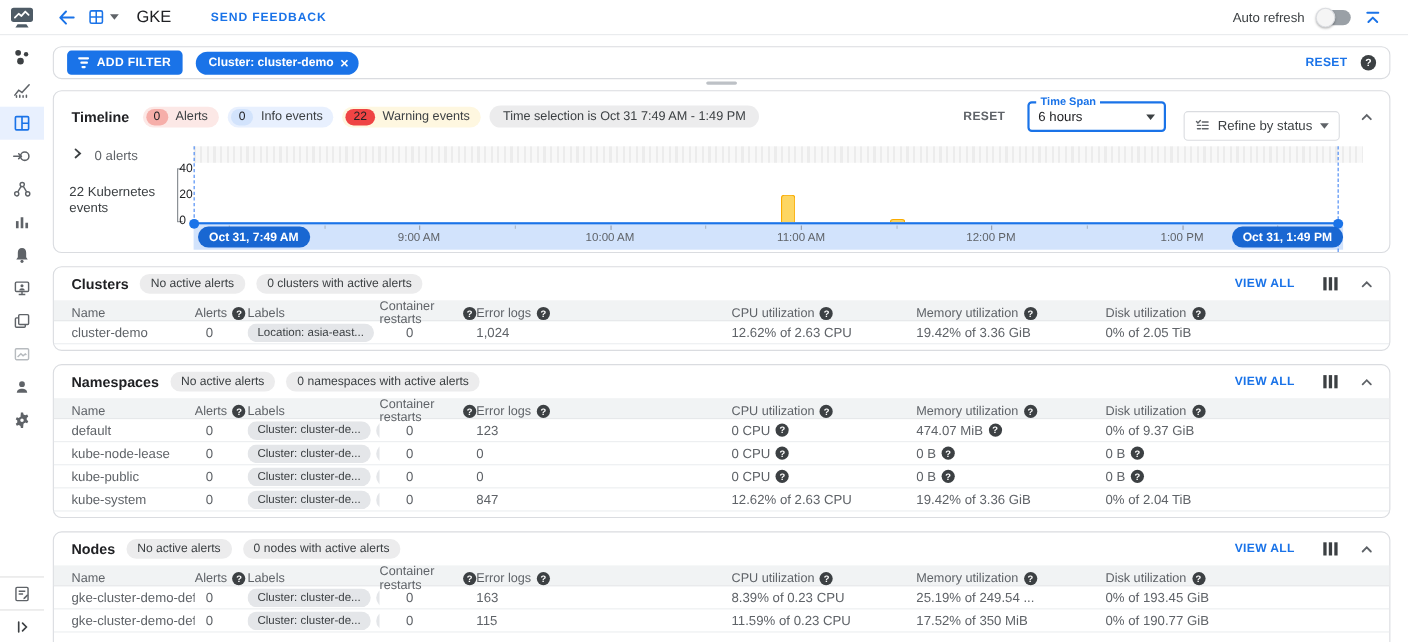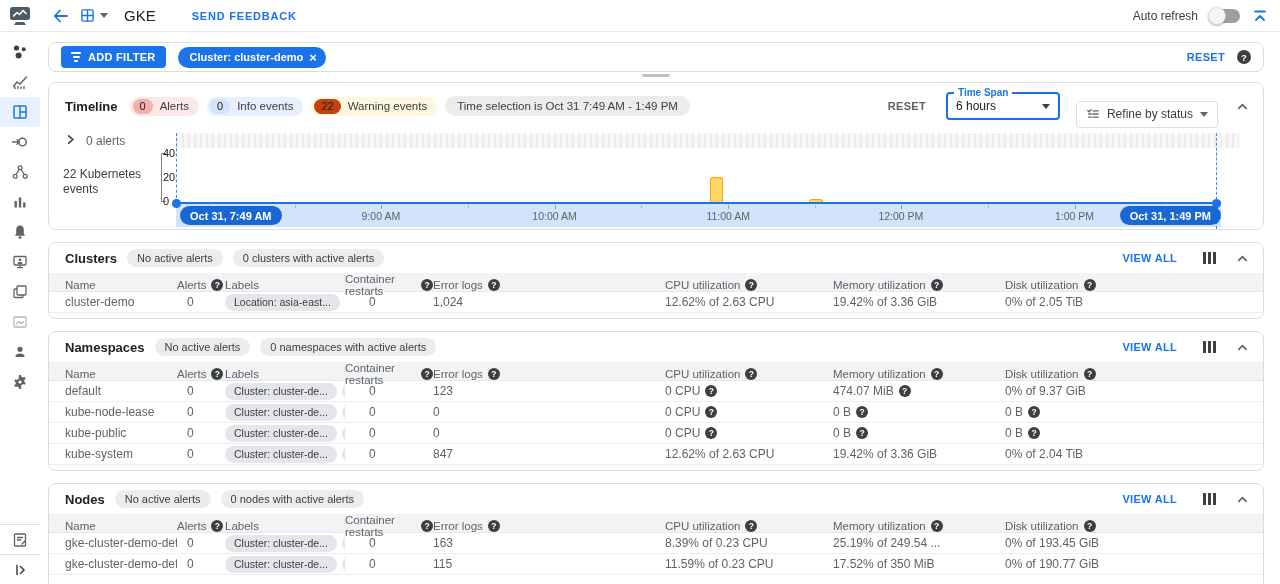--- a/index.html
+++ b/index.html
@@ -11,21 +11,21 @@
   .sidebar { width:40px; flex:none; display:flex; flex-direction:column; background:#fff; }
   .logo { height:32px; display:flex; align-items:center; justify-content:center; border-bottom:1px solid #e8eaed; }
   .nav { display:flex; flex-direction:column; align-items:stretch; padding-top:5px; flex:1; }
   .nav-item { height:30px; display:flex; align-items:center; justify-content:center; cursor:pointer; }
   .nav-item.active { background:#e8f0fe; }
   .nav-bottom { margin-top:auto; }
   .nav-sep { border-top:1px solid #e0e0e0; }
 
   
   .main { flex:1; display:flex; flex-direction:column; min-width:0; }
-  .topbar { height:32px; flex:none; display:flex; align-items:center; gap:10px; padding:0 12px 0 12px; border-bottom:1px solid #e8eaed; }
+  .topbar { height:32px; flex:none; display:flex; align-items:center; gap:10px; padding:0 24px 0 12px; border-bottom:1px solid #e8eaed; }
   .tb-title { font-size:15px; color:#202124; margin-left:6px; }
   .tb-feedback { font-size:11px; font-weight:700; letter-spacing:.8px; color:#1a73e8; margin-left:26px; cursor:pointer; }
   .tb-right { margin-left:auto; display:flex; align-items:center; gap:12px; }
   .tb-autorefresh { font-size:12px; color:#3c4043; }
   .toggle { position:relative; width:30px; height:14px; border-radius:8px; background:#9aa0a6; cursor:pointer; }
   .toggle .knob { position:absolute; left:-2px; top:-2px; width:18px; height:18px; border-radius:50%;
     background:#f5f5f5; border:1px solid #dadce0; box-shadow:0 1px 2px rgba(0,0,0,.3); }
   .caret { width:0; height:0; border-left:4px solid transparent; border-right:4px solid transparent; border-top:5px solid #5f6368; }
 
   
@@ -54,24 +54,24 @@
   .card { border:1px solid #dadce0; border-radius:8px; margin-bottom:12px; background:#fff; }
 
   
   .timeline { height:148px; }
   .tl-header { display:flex; align-items:center; gap:8px; padding:8px 14px 0 16px; height:38px; }
   .tl-title { font-size:13px; font-weight:700; margin-right:4px; }
   .badge { display:inline-flex; align-items:center; gap:7px; border-radius:12px; padding:2px 10px 2px 3px; font-size:11.5px; color:#3c4043; cursor:pointer; }
   .badge .cnt { border-radius:10px; padding:1.5px 7px; font-size:11px; color:#202124; }
   .badge.alert { background:#fce8e6; } .badge.alert .cnt { background:#f6aea9; }
   .badge.info  { background:#e8f0fe; } .badge.info  .cnt { background:#d2e3fc; }
-  .badge.warn  { background:#fef7e0; } .badge.warn  .cnt { background:#c2410c; }
+  .badge.warn  { background:#fef7e0; } .badge.warn  .cnt { background:#ef4444; }
   .sel-pill { background:#ececed; border-radius:12px; padding:4px 12px; font-size:11.5px; color:#3c4043; }
   .tl-reset { margin-left:auto; color:#5f6368; font-weight:700; font-size:11px; letter-spacing:.3px; cursor:pointer; }
-  .timespan { position:relative; width:114px; height:28px; border:2px solid #1a73e8; border-radius:4px;
+  .timespan { position:relative; width:126px; height:28px; border:2px solid #1a73e8; border-radius:4px;
     display:flex; align-items:center; padding:0 8px; font-size:12px; color:#202124; margin:0 8px 0 12px; cursor:pointer; }
   .timespan .flabel { position:absolute; top:-7px; left:6px; background:#fff; color:#1a73e8; font-size:10px; font-weight:700; padding:0 4px; white-space:nowrap; }
   .timespan .caret { margin-left:auto; border-top-color:#3c4043; }
   .refine { height:27px; border:1px solid #dadce0; border-radius:4px; display:flex; align-items:center; gap:7px; padding:0 9px; font-size:12px; color:#3c4043; cursor:pointer;margin-top:16px; }
   .chev-btn { margin-left:10px; cursor:pointer; display:flex; align-items:center; }
 
   .tl-body { position:relative; height:108px; font-size:12px; }
   .lane-alerts { position:absolute; left:16px; top:13px; display:flex; align-items:flex-start; gap:10px; color:#5f6368; }
   .lane-events { position:absolute; left:14px; top:46px; width:92px; color:#3c4043; line-height:15px; }
   .stripe-band { position:absolute; left:127px; right:24px; top:12px; height:15px;

